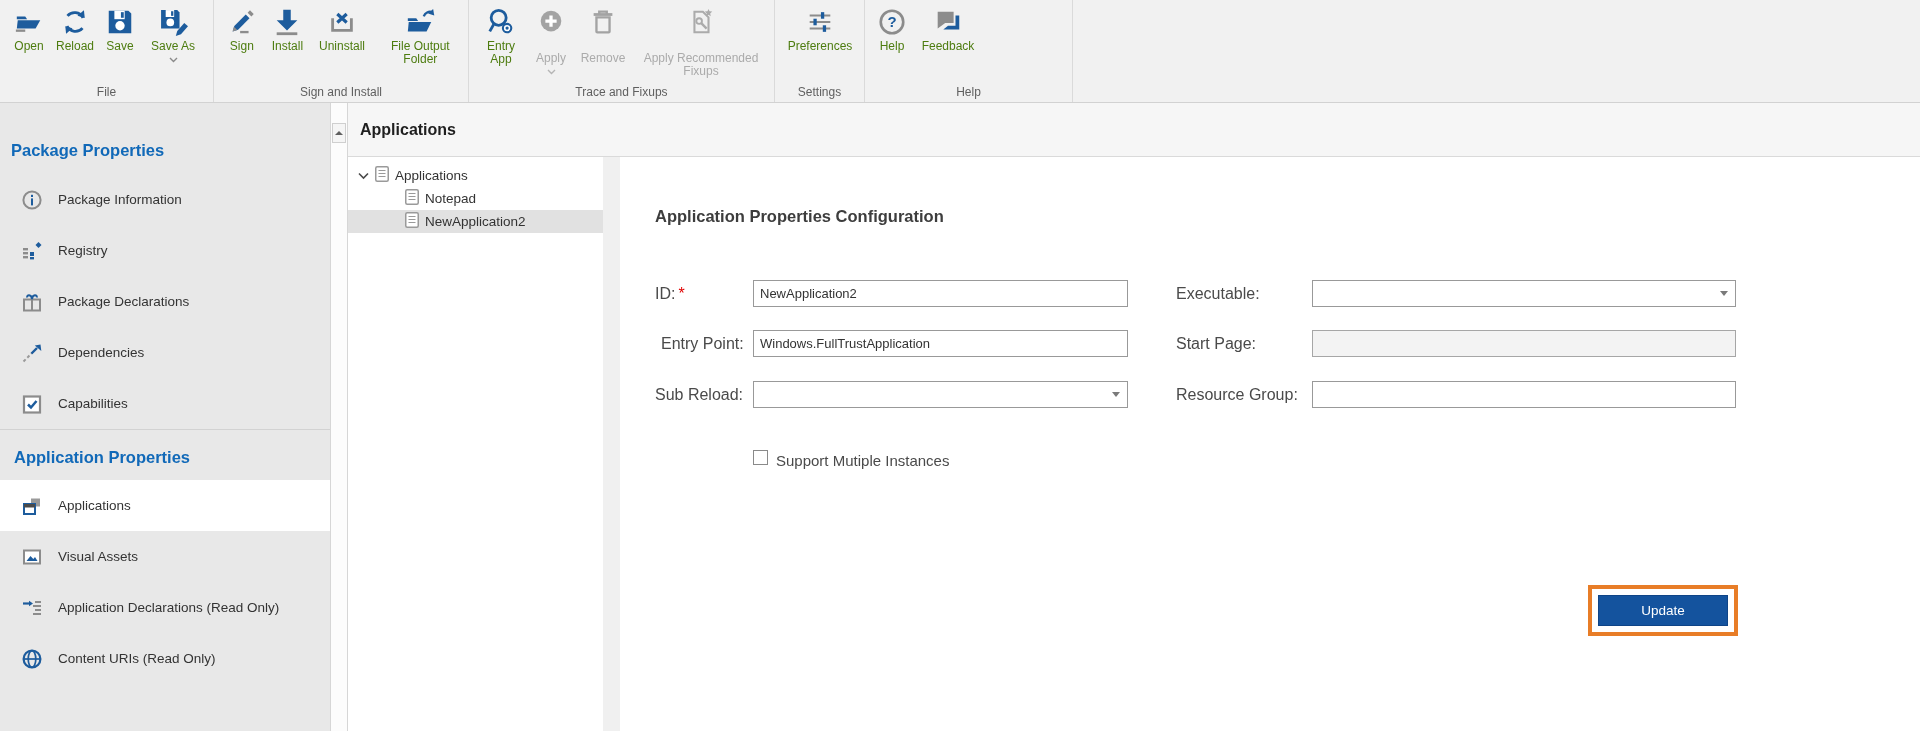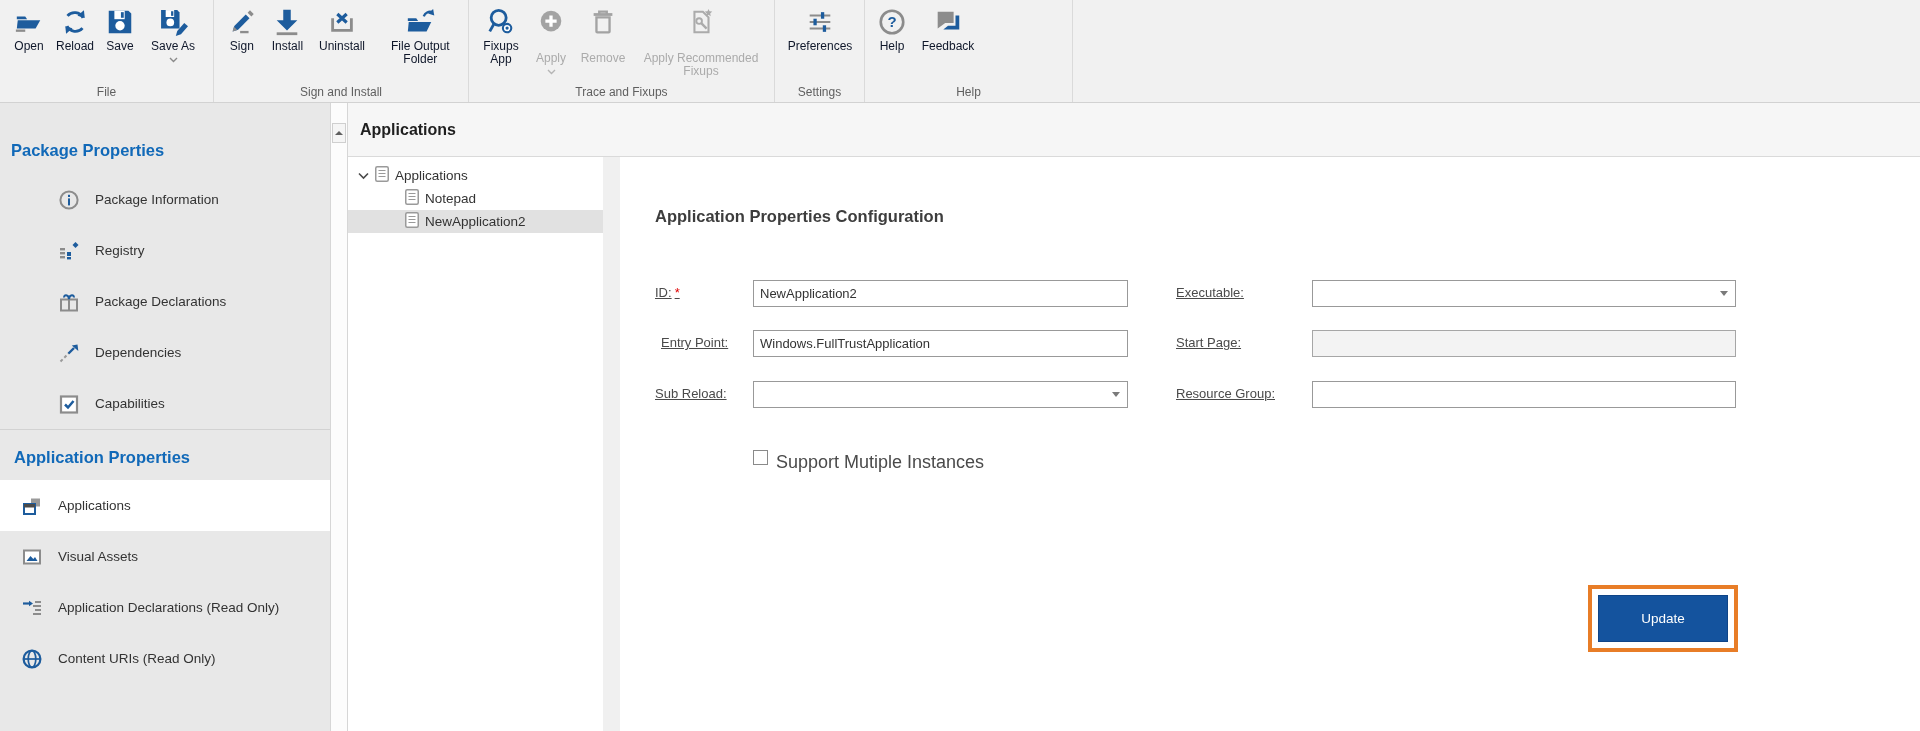--- a/index.html
+++ b/index.html
@@ -9,33 +9,33 @@
 
   
   .ribbon { height:103px; background:#f1f1f1; border-bottom:1px solid #d2d2d2;
     display:flex; flex-shrink:0; }
   .rgroup { position:relative; border-right:1px solid #dadada; display:flex;
     align-items:flex-start; padding-left:6px; }
   .rgroup-label { position:absolute; bottom:3px; left:0; width:100%;
     text-align:center; font-size:12px; color:#5f5f5f; }
   .ritem { display:flex; flex-direction:column; align-items:center; padding-top:7px; cursor:default; }
   .ricon svg { width:30px; height:30px; display:block; }
-  .rlabel { font-size:12px; color:#0f172a; text-align:center; line-height:13px; margin-top:3px; }
+  .rlabel { font-size:12px; color:#4d7c0f; text-align:center; line-height:13px; margin-top:3px; }
   .ritem.disabled .rlabel { color:#ababab;margin-top:15px; }
   .rchev { margin-top:2px; line-height:5px; }
 
   
   .app-body { display:flex; flex:1; min-height:0; }
 
   
   .sidebar { width:330px; background:#e8e8e8; flex-shrink:0; overflow:hidden; }
   .sec-title { font-size:16.5px; font-weight:bold; color:#1169b8; padding-left:14px; line-height:20px; }
   .sec-title.first { margin-top:37px;padding-left:11px; }
   .sec-title.second { margin-top:17px; }
-  .side-items.first { margin-top:14px;margin-left:37px; }
+  .side-items.first { margin-top:14px; }
   .side-items.second { margin-top:13px; }
   .side-item { height:51px; display:flex; align-items:center; cursor:pointer; }
   .side-item.selected { background:#ffffff; }
   .icon-cell { width:24px; margin:0 14px 0 20px; display:flex; justify-content:center; }
   .icon-cell svg { width:22px; height:22px; display:block; }
   .side-label { font-size:13.5px; color:#333; }
   .side-divider { border-top:1px solid #d2d2d2; }
 
   
   .vscroll { width:18px; background:#fcfcfc; border-left:1px solid #d6d6d6;
@@ -57,37 +57,37 @@
   .tree-row.selected { background:#e1e1e1; }
   .tree-chev { width:17px; display:flex; align-items:center; }
   .tree-label { font-size:13.5px; color:#333; margin-left:6px; }
 
   .gap-col { width:17px; background:#f0f0f0; flex-shrink:0; }
 
   
   .form-area { flex:1; position:relative; background:#fff; }
   .form-title { position:absolute; left:35px; top:50px; font-size:16.5px;
     font-weight:bold; color:#3d3d3d; }
-  .fl { position:absolute; font-size:13px; color:#4a4a4a;text-decoration:underline; }
+  .fl { position:absolute; font-size:16px; color:#4a4a4a; }
   .req { color:#e00000; margin-left:3px; }
   .fw { position:absolute; height:27px; }
   .tb { width:100%; height:27px; border:1px solid #999; background:#fff;
     font-family:inherit; font-size:13px; color:#333; padding:0 6px; outline:none; }
   .combo .tb { padding-right:22px; }
   .tb.disabled { background:#f3f3f3; border-color:#a6a6a6; }
   .cbx-arrow { position:absolute; right:8px; top:11px; width:0; height:0;
     border-left:4px solid transparent; border-right:4px solid transparent;
     border-top:5px solid #7a7a7a; }
   .cb { position:absolute; width:15px; height:15px; border:1px solid #8a8a8a;
     background:#fff; cursor:pointer; }
-  .cb-label { position:absolute; font-size:18px; color:#4a4a4a; }
+  .cb-label { position:absolute; font-size:15px; color:#4a4a4a; }
 
   .update-border { position:absolute; left:968px; top:428px;
     border:4px solid #e87d27; padding:6px; background:#fff; }
-  .update-btn { width:130px; height:47px; background:#14539e; color:#fff;
+  .update-btn { width:130px; height:31px; background:#14539e; color:#fff;
     border:1px solid #0f4487; font-family:inherit; font-size:13.5px;
     display:flex; align-items:center; justify-content:center; cursor:pointer; }
 </style>
 </head>
 <body>
 
 <div class="app">
 
   <div class="ribbon">
 
@@ -193,21 +193,21 @@
     <div class="rgroup" style="width:306px">
       <div class="ritem" style="width:52px">
         <span class="ricon">
           <svg viewBox="0 0 32 32" fill="none">
               <circle cx="13.5" cy="11.5" r="8" stroke="#1d5c9d" stroke-width="3"></circle>
               <path d="M8.5 18L4 26" stroke="#1d5c9d" stroke-width="3"></path>
               <circle cx="22.5" cy="22.5" r="4.5" stroke="#1d5c9d" stroke-width="2.2" fill="#fff"></circle>
               <circle cx="22.5" cy="22.5" r="1.7" fill="#1d5c9d"></circle>
             </svg>
         </span>
-        <span class="rlabel" style="width:42px">Fixups App</span>
+        <span class="rlabel" style="width:42px">Entry App</span>
       </div>
       <div class="ritem disabled" style="width:48px">
         <span class="ricon">
           <svg viewBox="0 0 32 32">
               <circle cx="16" cy="15" r="11" fill="#a3a3a3"></circle>
               <path d="M16 9v12M10 15h12" stroke="#fff" stroke-width="3.5"></path>
             </svg>
         </span>
         <span class="rlabel">Apply</span>
         <span class="rchev">

